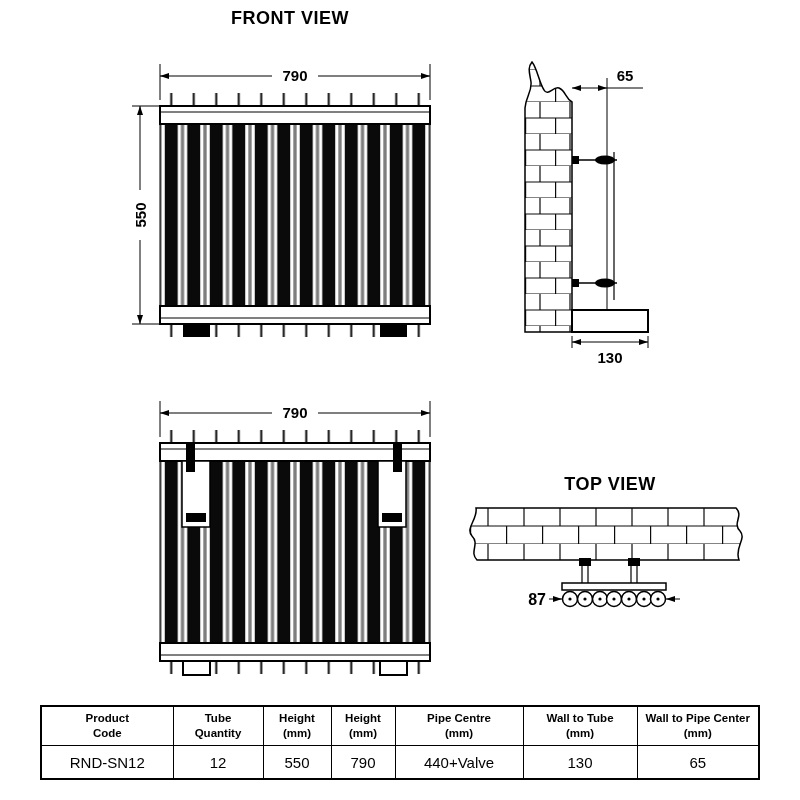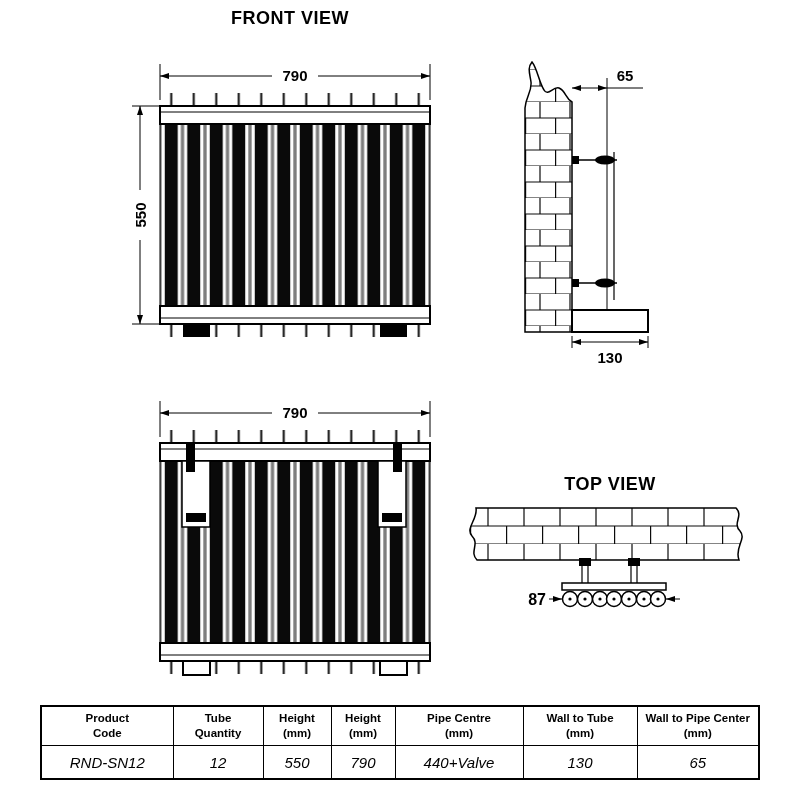--- a/index.html
+++ b/index.html
@@ -15,21 +15,21 @@
   #side-svg{left:495px;top:48px;}
   #back-svg{left:120px;top:385px;}
   #top-svg{left:450px;top:495px;}
   svg text{font-family:"Liberation Sans",sans-serif;font-weight:bold;fill:#000;}
   .dim-text{font-size:15px;}
   .dim-text-lg{font-size:16px;}
   svg line, svg path{stroke-linecap:butt;}
   table.spec{position:absolute;left:40px;top:705px;width:718px;border-collapse:collapse;table-layout:fixed;border:2px solid #000;background:#fff;}
   table.spec th,table.spec td{border:1px solid #000;text-align:center;vertical-align:middle;padding:2px;}
   table.spec th{font-size:11.5px;font-weight:bold;height:34px;line-height:1.3;}
-  table.spec td{font-size:15px;font-weight:normal;height:28px;font-style:italic;}
+  table.spec td{font-size:15px;font-weight:normal;height:28px;}
 </style>
 </head>
 <body>
 
 <div class="stage">
 
   <svg width="0" height="0" style="position:absolute" aria-hidden="true">
     <defs>
       <pattern id="pat-tubes" patternUnits="userSpaceOnUse" x="40" y="0" width="22.5" height="10">
         <rect x="4.75" y="0" width="13" height="10" fill="#0a0a0a"></rect>

